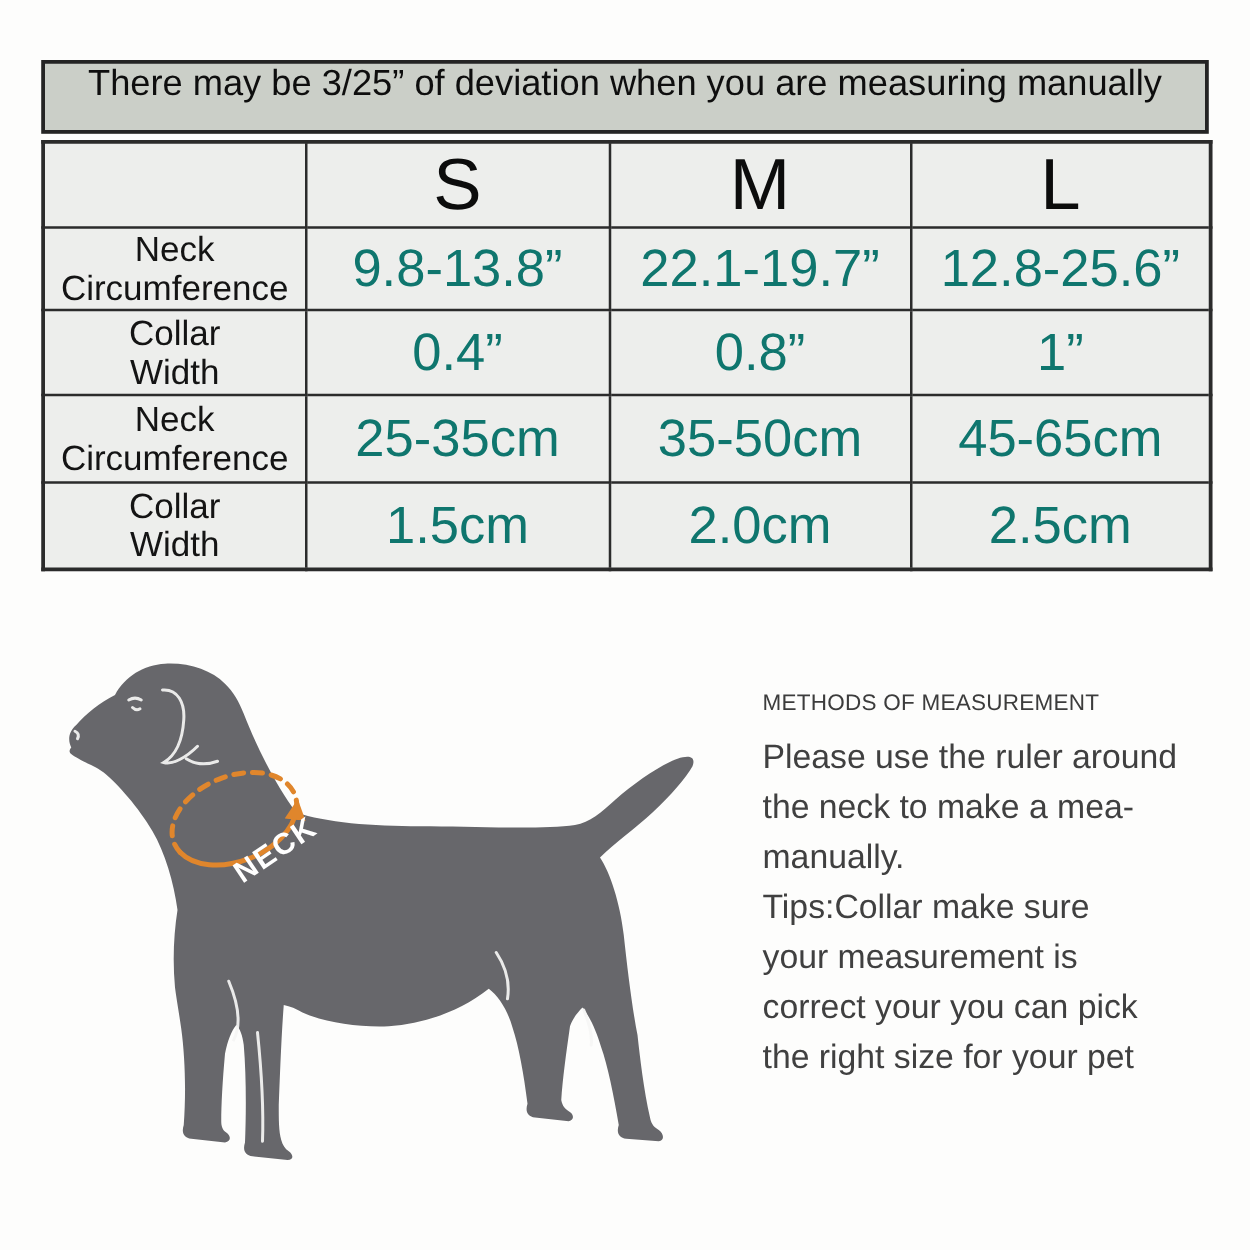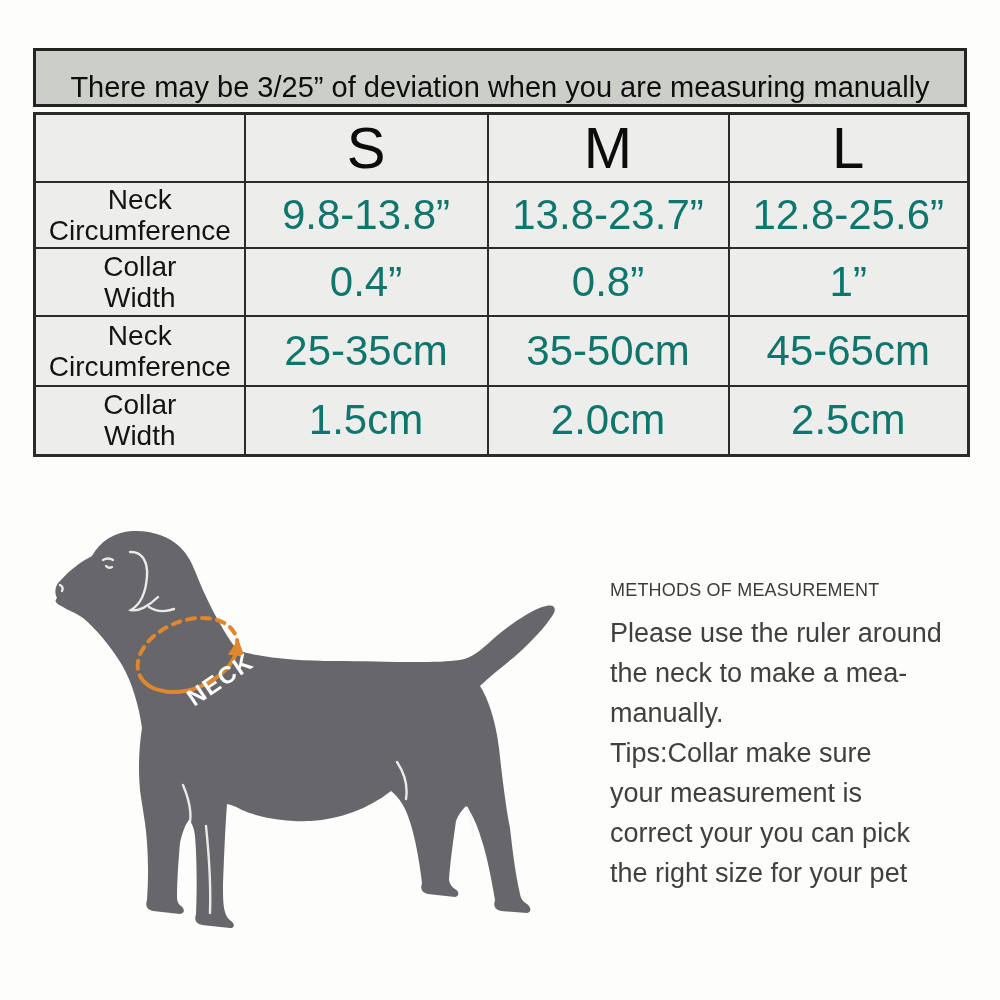--- a/index.html
+++ b/index.html
@@ -9,21 +9,21 @@
     font-family:"Liberation Sans","DejaVu Sans",sans-serif;
     color:#151515;
   }
 
   
   .banner{
     position:absolute;left:33px;top:48px;width:934px;height:59px;
     box-sizing:border-box;
     background:#cbcfc8;
     border:3px solid #242424;
-    display:flex;align-items:flex-end;justify-content:center;
+    display:flex;align-items:flex-start;justify-content:center;
   }
   .banner span{
     font-size:29px;color:#0e0e0e;letter-spacing:0px;white-space:nowrap;
   }
 
   
   table.size-table{
     position:absolute;left:33px;top:112px;width:934px;height:345px;
     border-collapse:collapse;table-layout:fixed;
     background:#edeeec;
@@ -42,21 +42,21 @@
   tr.r-head{height:68px;}
   tr.r1{height:66px;}
   tr.r2{height:68px;}
   tr.r3{height:70px;}
   tr.r4{height:70px;}
 
   
   .dog-figure{position:absolute;left:20px;top:510px;width:560px;height:470px;}
 
   
-  .methods{position:absolute;left:610px;top:580px;width:385px;}
+  .methods{position:absolute;left:610px;top:552px;width:385px;}
   .methods-heading{
     font-size:18px;color:#3c3c3c;letter-spacing:0.2px;
     margin:0 0 12px 0;white-space:nowrap;
   }
   .methods-line{
     font-size:27px;line-height:40px;color:#404040;white-space:nowrap;
   }
 </style>
 </head>
 <body>
@@ -78,21 +78,21 @@
     <th class="col-head">S</th>
     <th class="col-head">M</th>
     <th class="col-head">L</th>
   </tr>
   <tr class="r1">
     <th class="row-head">
       <div>Neck</div>
       <div>Circumference</div>
     </th>
     <td class="val">9.8-13.8”</td>
-    <td class="val">13.8-23.7”</td>
+    <td class="val">22.1-19.7”</td>
     <td class="val">12.8-25.6”</td>
   </tr>
   <tr class="r2">
     <th class="row-head">
       <div>Collar</div>
       <div>Width</div>
     </th>
     <td class="val">0.4”</td>
     <td class="val">0.8”</td>
     <td class="val">1”</td>

